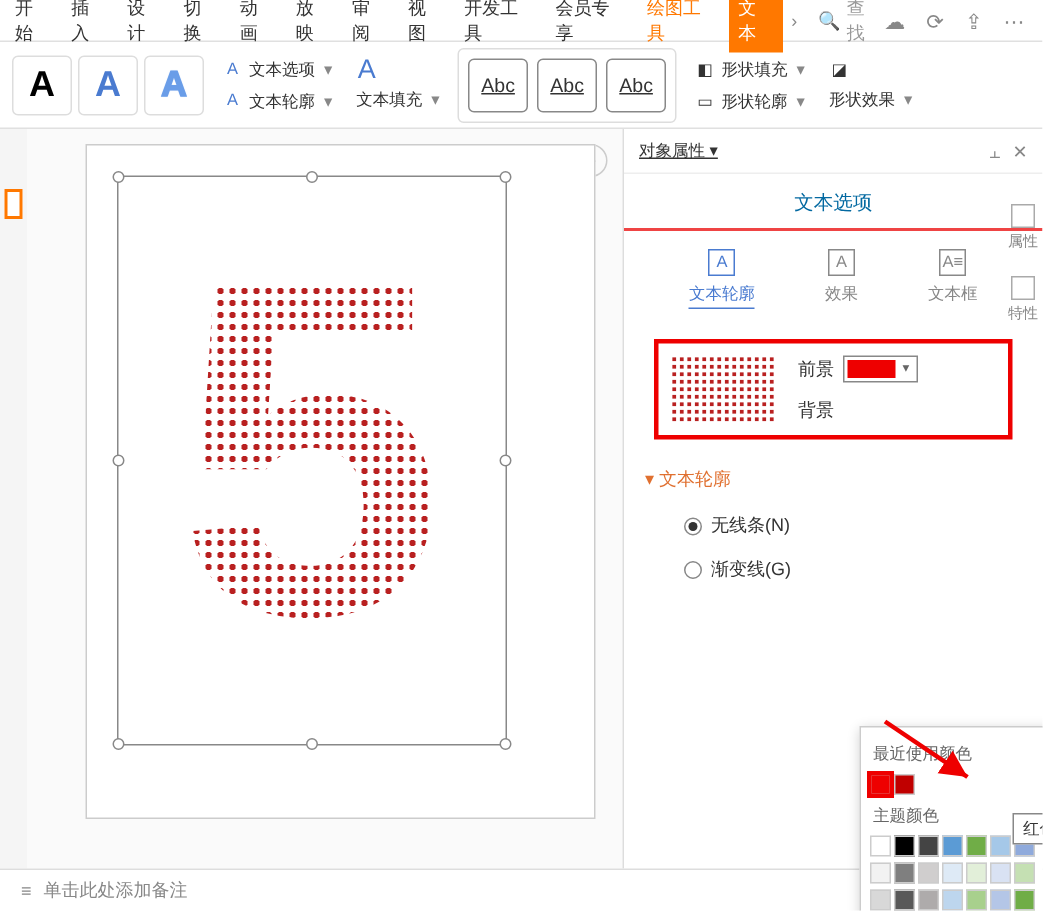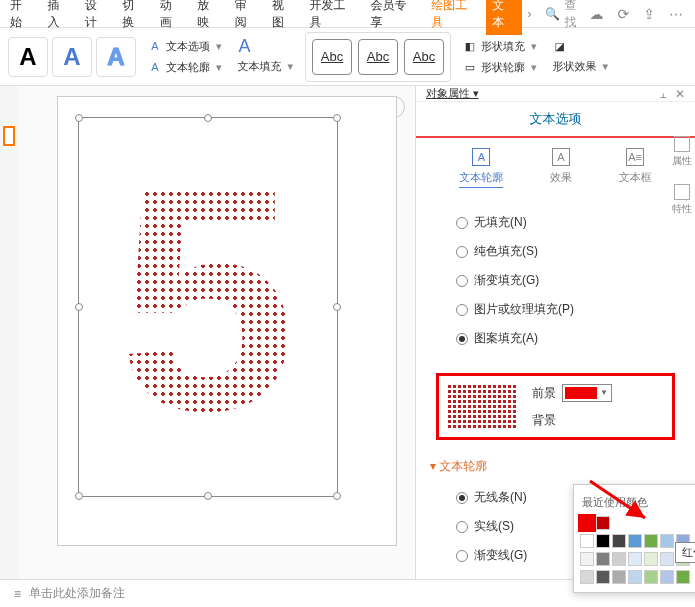--- a/index.html
+++ b/index.html
@@ -207,42 +207,20 @@
       </div>
       <div class="sub-tab">
         <span class="sub-ico">A</span>
         <span>效果</span>
       </div>
       <div class="sub-tab">
         <span class="sub-ico">A≡</span>
         <span>文本框</span>
       </div>
     </div>
-    <div class="fill-options">
-      <div class="radio-row">
-          <span class="radio"></span>
-          <span>无填充(N)</span>
-        </div>
-      <div class="radio-row">
-          <span class="radio"></span>
-          <span>纯色填充(S)</span>
-        </div>
-      <div class="radio-row">
-          <span class="radio"></span>
-          <span>渐变填充(G)</span>
-        </div>
-      <div class="radio-row">
-          <span class="radio"></span>
-          <span>图片或纹理填充(P)</span>
-        </div>
-      <div class="radio-row">
-          <span class="radio checked"></span>
-          <span>图案填充(A)</span>
-        </div>
-    </div>
     <div class="fg-box">
       <div class="pattern-preview"></div>
       <div class="fg-labels">
         <div class="fg-row">
           <span>前景</span>
           <div class="color-select">
               <div class="sw"></div>
               <div class="dd">▾</div>
             </div>
         </div>
@@ -252,34 +230,31 @@
       </div>
     </div>
     <div class="section-title">文本轮廓</div>
     <div class="fill-options" style="padding-top:0">
       <div class="radio-row">
           <span class="radio checked"></span>
           <span>无线条(N)</span>
         </div>
       <div class="radio-row">
           <span class="radio"></span>
-          <span>实线(S)</span>
-        </div>
-      <div class="radio-row">
-          <span class="radio"></span>
           <span>渐变线(G)</span>
         </div>
     </div>
 
     <div class="color-popup">
       <div class="popup-title">最近使用颜色</div>
       <div class="swatch-row">
         <div class="swatch highlighted" style="background:#e00"></div>
         <div class="swatch" style="background:#c00000"></div>
       </div>
+      <div class="popup-title">主题颜色</div>
       <div class="swatch-row">
         <div class="swatch" style="background:#fff"></div>
         <div class="swatch" style="background:#000"></div>
         <div class="swatch" style="background:#444"></div>
         <div class="swatch" style="background:#5b9bd5"></div>
         <div class="swatch" style="background:#70ad47"></div>
         <div class="swatch" style="background:#a5c8e8"></div>
         <div class="swatch" style="background:#8faadc"></div>
       </div>
       <div class="swatch-row">

